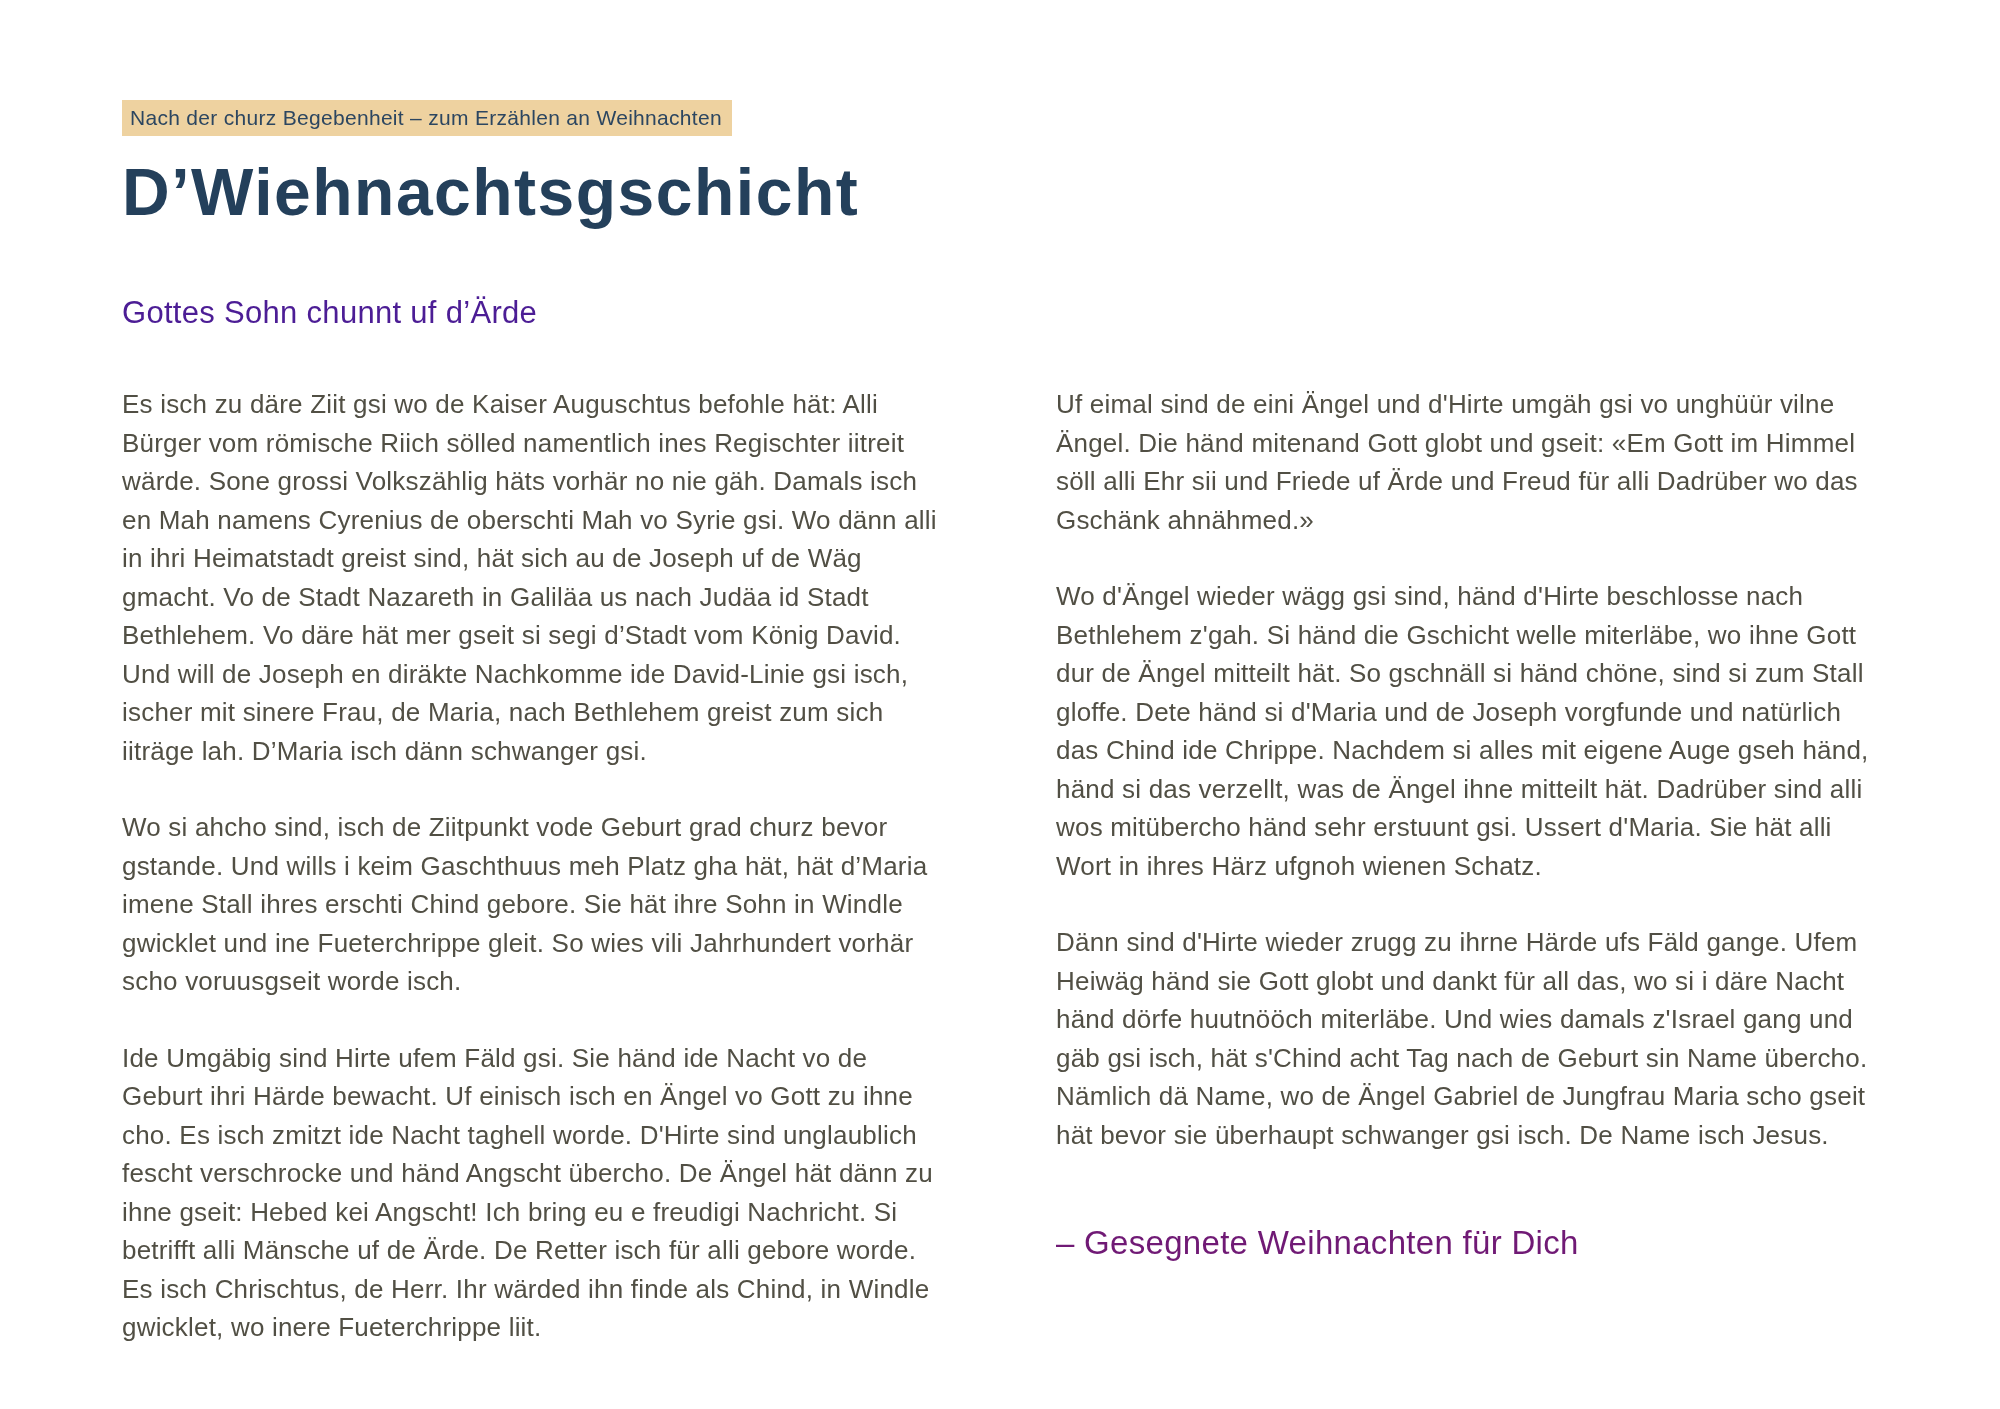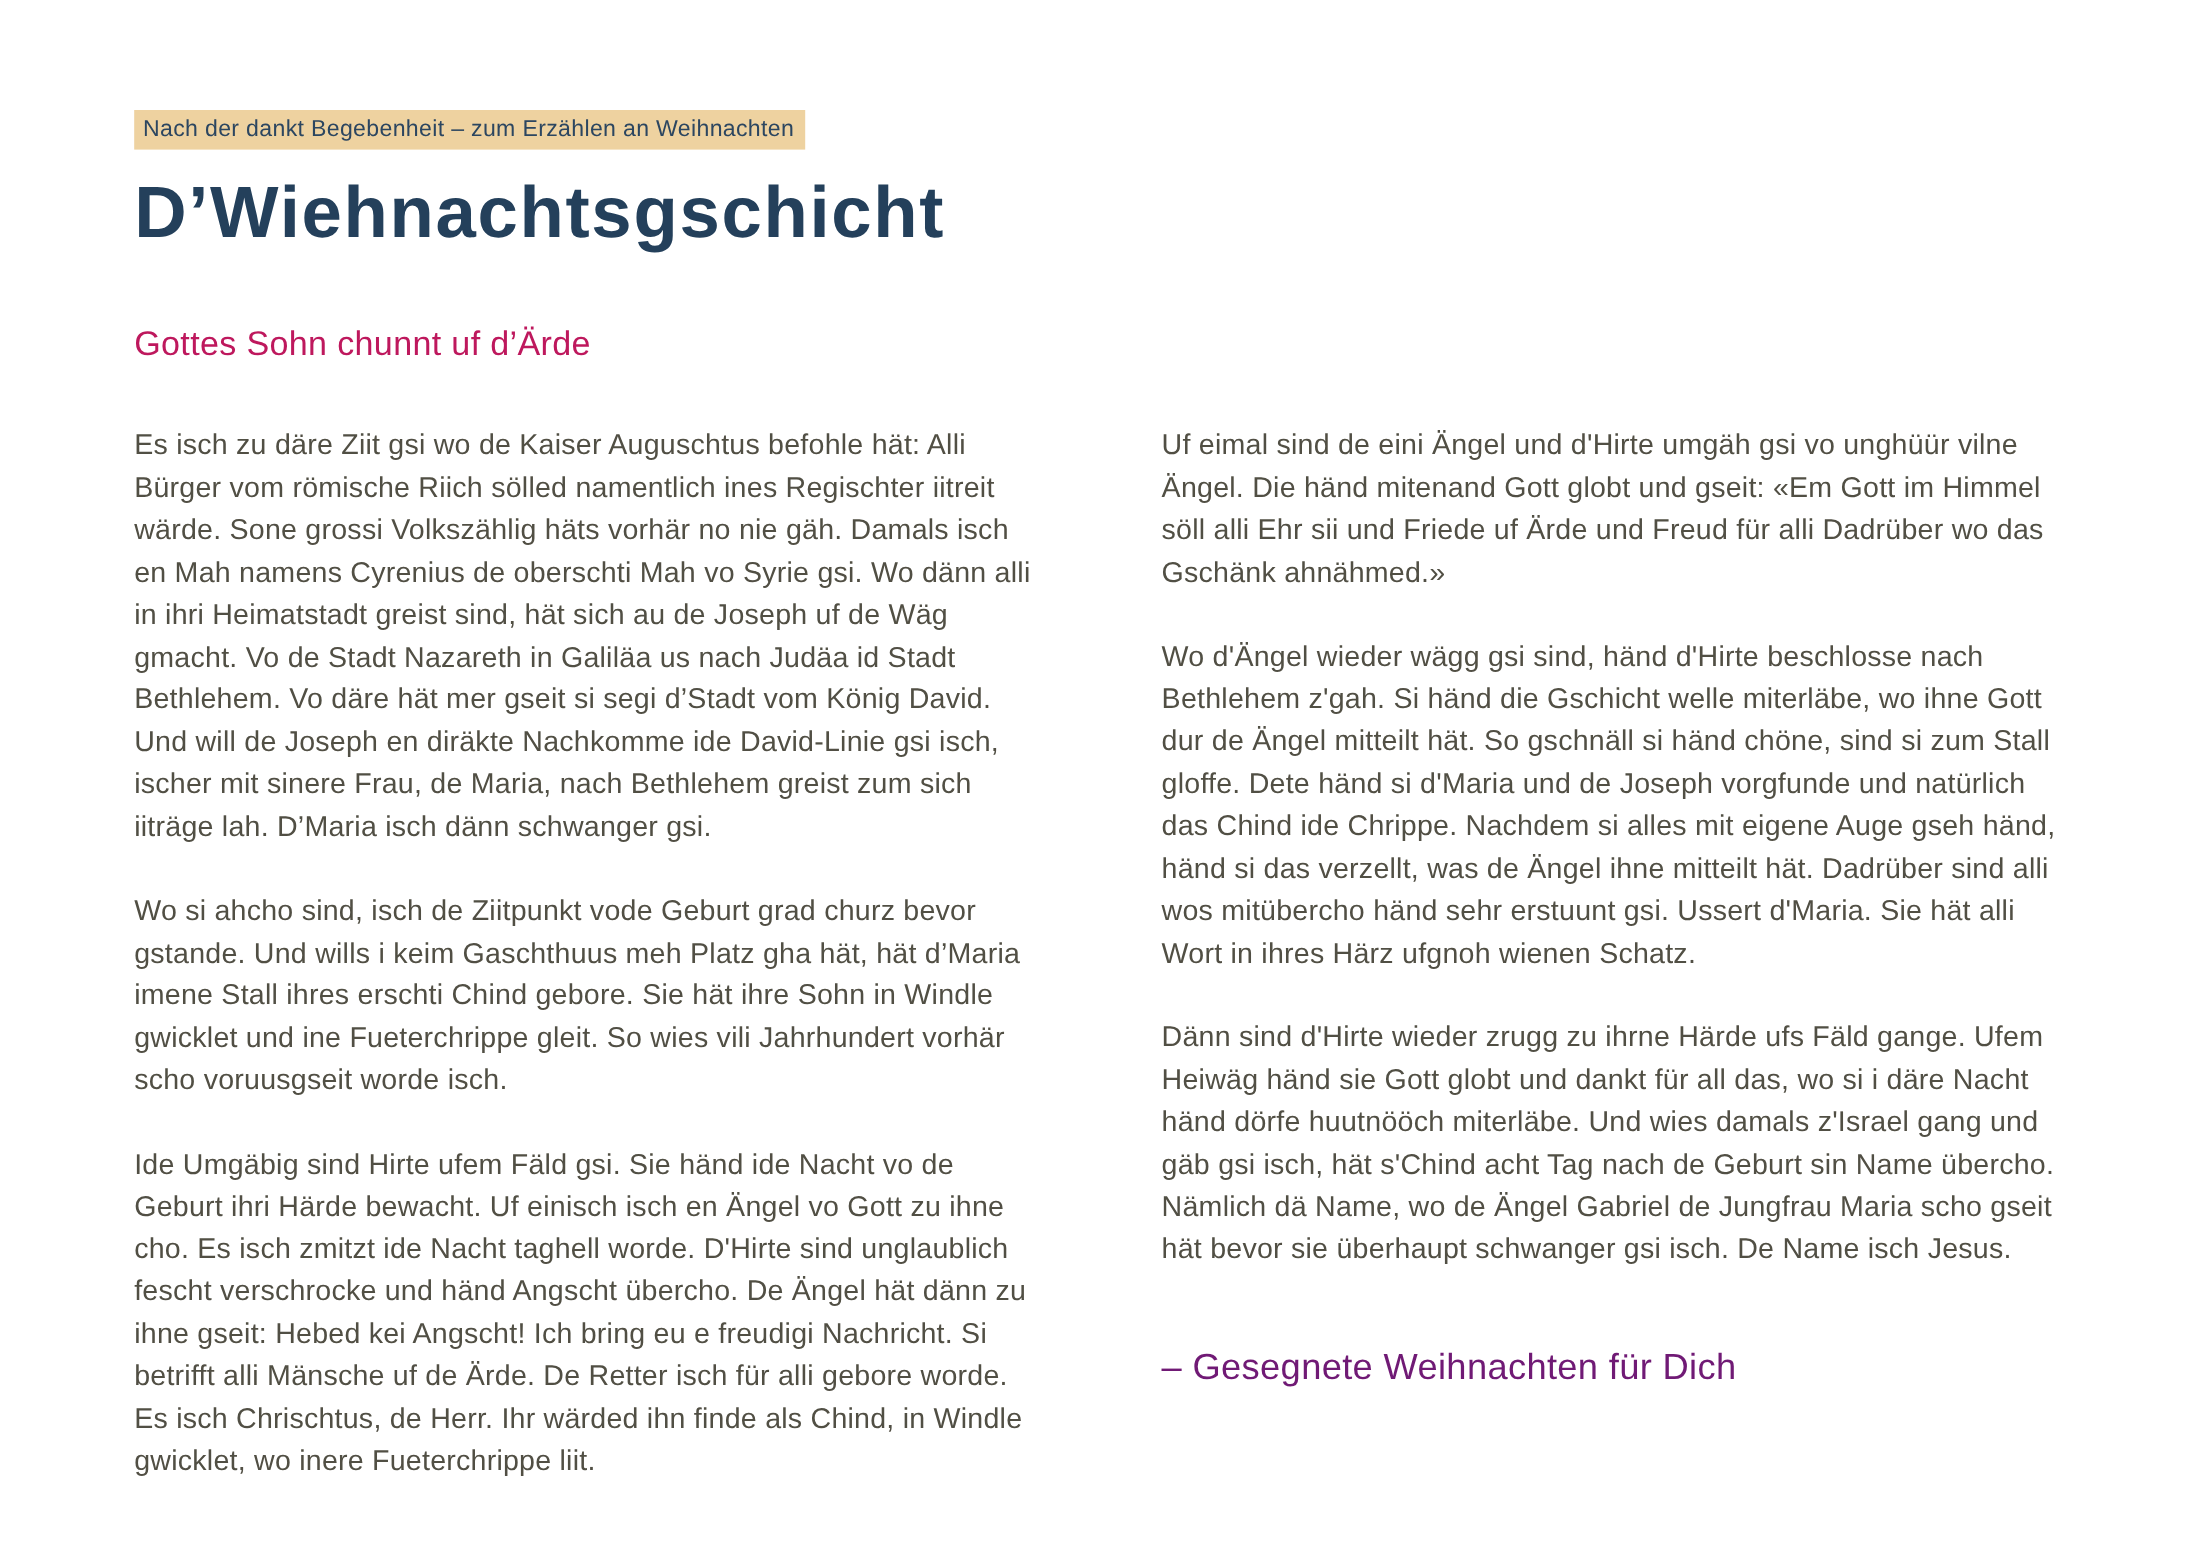--- a/index.html
+++ b/index.html
@@ -33,21 +33,21 @@
   .title {
     margin: 22px 0 16px 0;
     color: #24405b;
     font-size: 66px;
     line-height: 1.05;
     font-weight: 700;
     letter-spacing: 1.5px;
   }
   .subtitle {
     margin: 68px 0 0 0;
-    color: #be185d;
+    color: #4c1d95;
     font-size: 31px;
     font-weight: 400;
     letter-spacing: 0.3px;
   }
   .columns {
     display: flex;
     gap: 112px;
     margin-top: 54px;
   }
   .column {
@@ -66,21 +66,21 @@
     font-size: 33px;
     font-weight: 400;
     letter-spacing: 0.3px;
   }
 </style>
 </head>
 <body>
 
 <div class="page">
 
-  <span class="eyebrow">Nach der dankt Begebenheit – zum Erzählen an Weihnachten</span>
+  <span class="eyebrow">Nach der churz Begebenheit – zum Erzählen an Weihnachten</span>
 
   <h1 class="title">D’Wiehnachtsgschicht</h1>
 
   <h2 class="subtitle">Gottes Sohn chunnt uf d’Ärde</h2>
 
   <div class="columns">
 
     <div class="column">
       <p>Es isch zu däre Ziit gsi wo de Kaiser Auguschtus befohle hät: Alli Bürger vom römische Riich sölled namentlich ines Regischter iitreit wärde. Sone grossi Volkszählig häts vorhär no nie gäh. Damals isch en Mah namens Cyrenius de oberschti Mah vo Syrie gsi. Wo dänn alli in ihri Heimatstadt greist sind, hät sich au de Joseph uf de Wäg gmacht. Vo de Stadt Nazareth in Galiläa us nach Judäa id Stadt Bethlehem. Vo däre hät mer gseit si segi d’Stadt vom König David. Und will de Joseph en diräkte Nachkomme ide David-Linie gsi isch, ischer mit sinere Frau, de Maria, nach Bethlehem greist zum sich iiträge lah. D’Maria isch dänn schwanger gsi.</p>
       <p>Wo si ahcho sind, isch de Ziitpunkt vode Geburt grad churz bevor gstande. Und wills i keim Gaschthuus meh Platz gha hät, hät d’Maria imene Stall ihres erschti Chind gebore. Sie hät ihre Sohn in Windle gwicklet und ine Fueterchrippe gleit. So wies vili Jahrhundert vorhär scho voruusgseit worde isch.</p>

